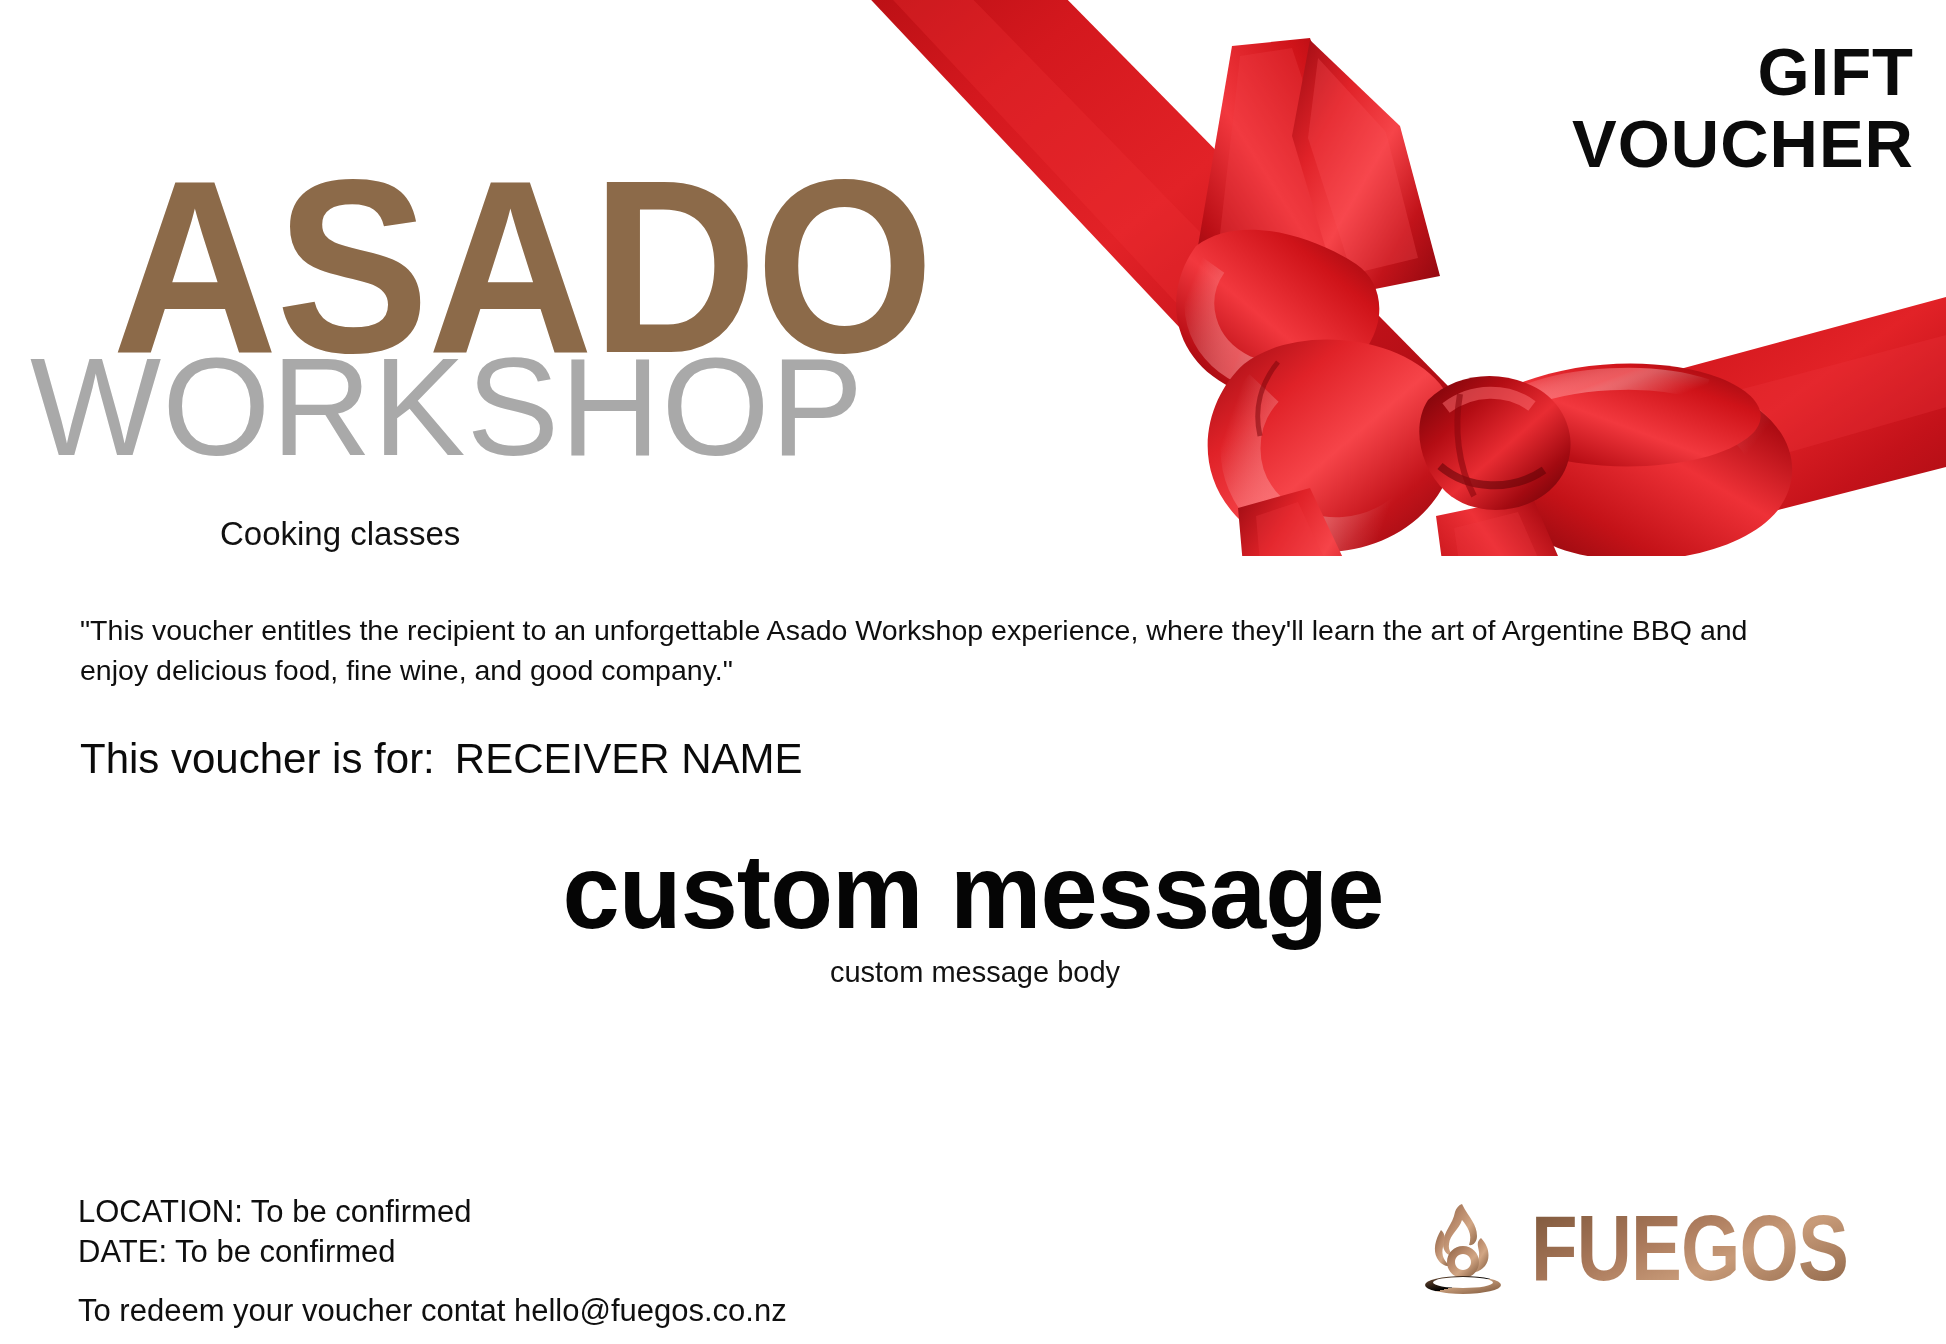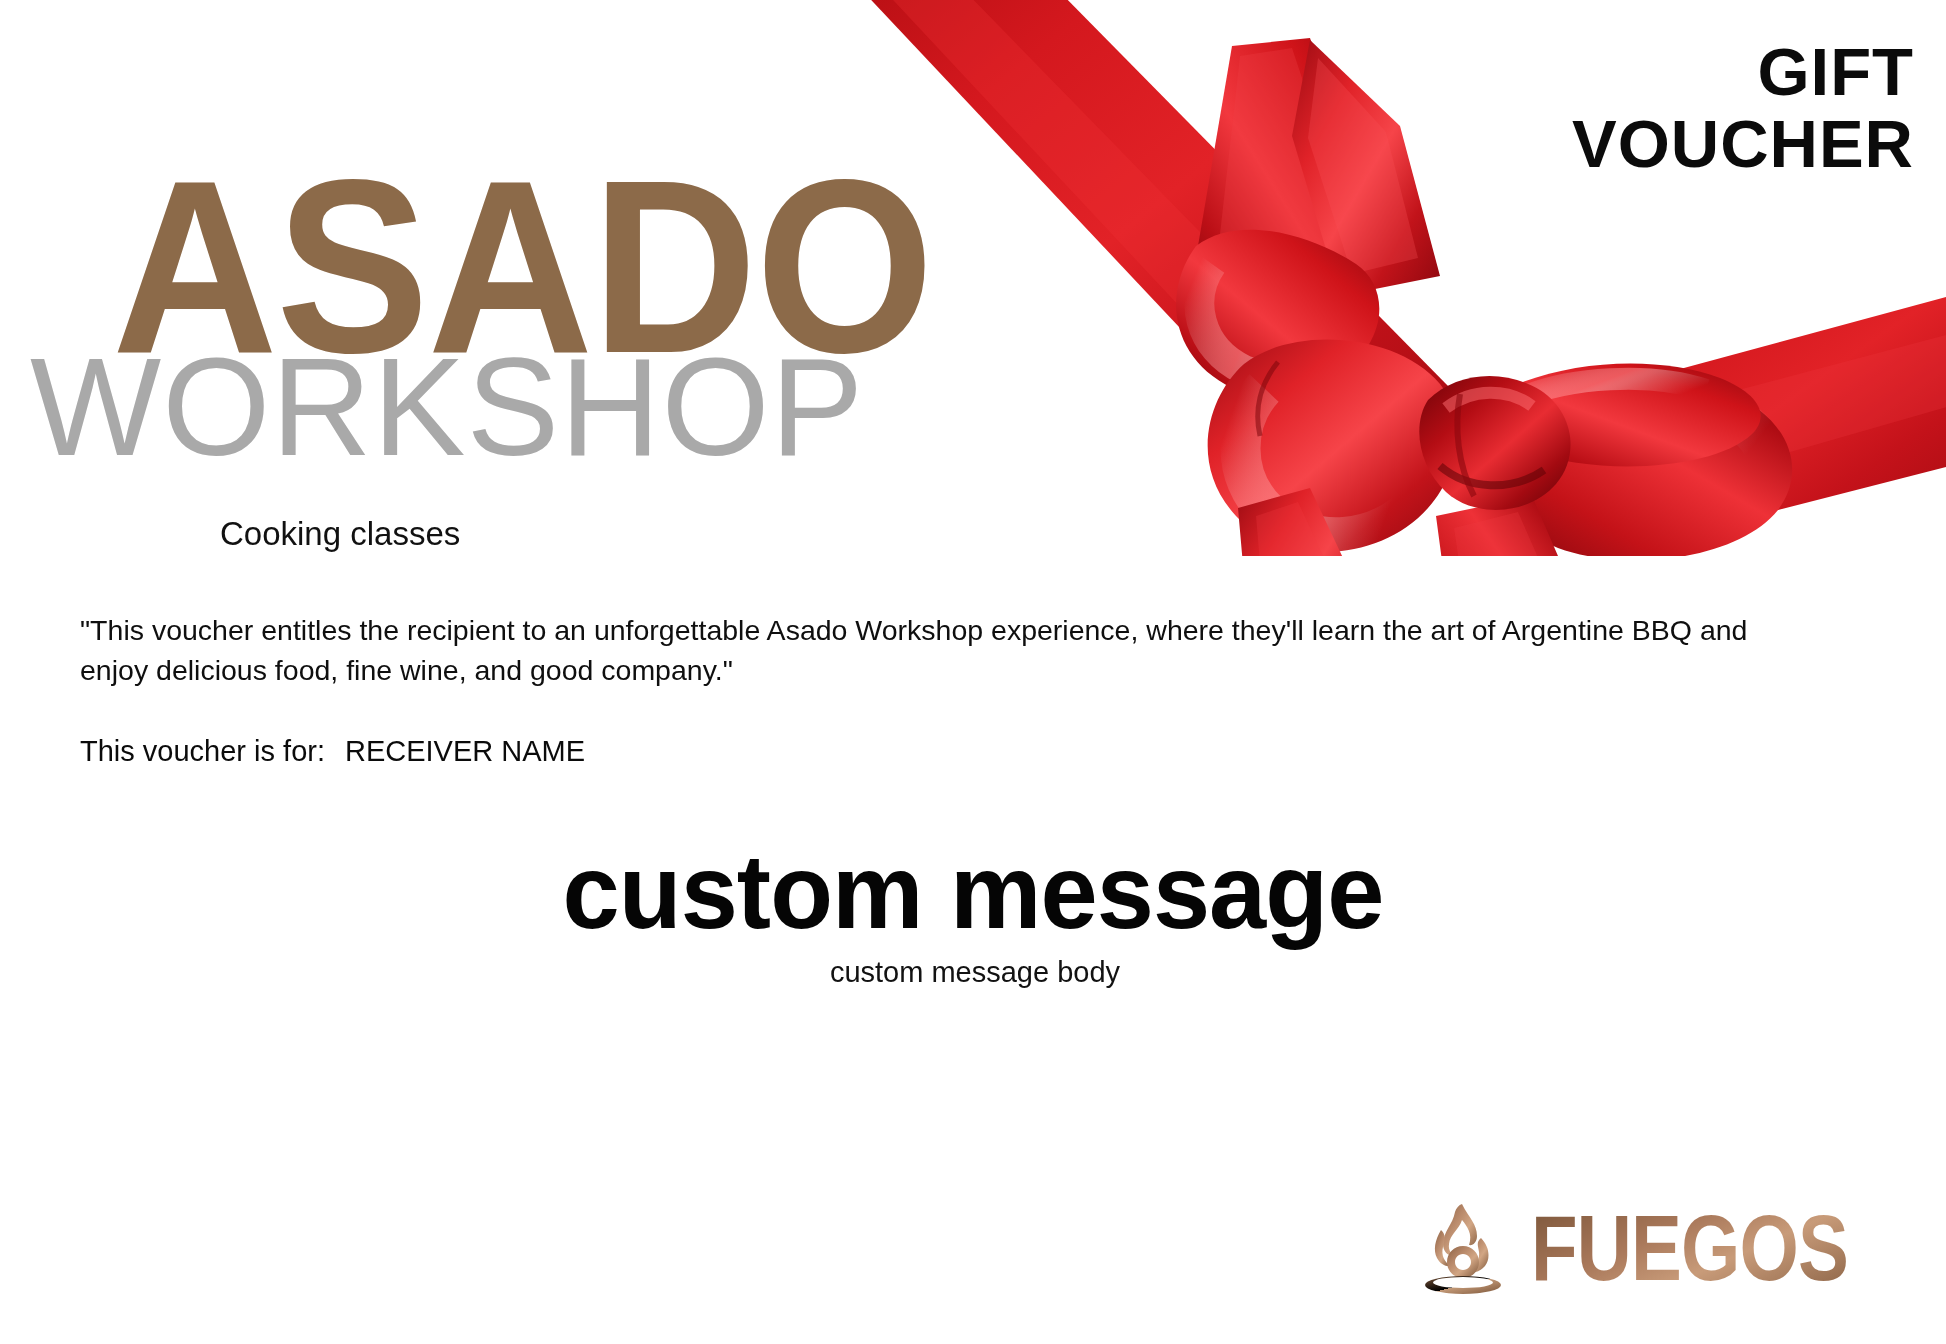--- a/index.html
+++ b/index.html
@@ -46,21 +46,21 @@
   }
   #gift-voucher-heading .gv-line{display:block;}
 
   
   #quote-text{
     position:absolute;left:80px;top:610px;width:1670px;
     font-size:28.5px;line-height:1.42;color:#0f0f0f;font-weight:400;
   }
   #recipient-line{
     position:absolute;left:80px;top:736px;
-    font-size:29px;color:#0b0b0b;font-weight:400;line-height:1.1;
+    font-size:42px;color:#0b0b0b;font-weight:400;line-height:1.1;
     white-space:nowrap;
   }
   #recipient-line .rl-label{}
   #recipient-line .rl-name{margin-left:20px;}
 
   #custom-message-title{
     position:absolute;left:0;right:0;top:838px;
     text-align:center;font-size:106px;font-weight:700;color:#050505;
     line-height:1;letter-spacing:-1px;
     transform:scaleX(0.97);
@@ -205,20 +205,25 @@
 
   <div id="quote-text">"This voucher entitles the recipient to an unforgettable Asado Workshop experience, where they'll learn the art of Argentine BBQ and enjoy delicious food, fine wine, and good company."</div>
 
   <div id="recipient-line">
     <span class="rl-label">This voucher is for:</span><span class="rl-name">RECEIVER NAME</span>
   </div>
 
   <div id="custom-message-title">custom message</div>
   <div id="custom-message-body">custom message body</div>
 
+  <div id="footer-details">
+    <span class="fd-row">LOCATION: To be confirmed</span>
+    <span class="fd-row">DATE: To be confirmed</span>
+    <span class="fd-redeem">To redeem your voucher contat hello@fuegos.co.nz</span>
+  </div>
 
   <div id="fuegos-logo">
     <svg class="flame-icon" viewBox="0 0 88 96" aria-hidden="true">
       <defs>
         <linearGradient id="flameG" x1="0" y1="0" x2="1" y2="1">
           <stop offset="0%" stop-color="#8a6144"></stop>
           <stop offset="35%" stop-color="#b8896a"></stop>
           <stop offset="60%" stop-color="#d2a684"></stop>
           <stop offset="100%" stop-color="#7b5438"></stop>
         </linearGradient>

